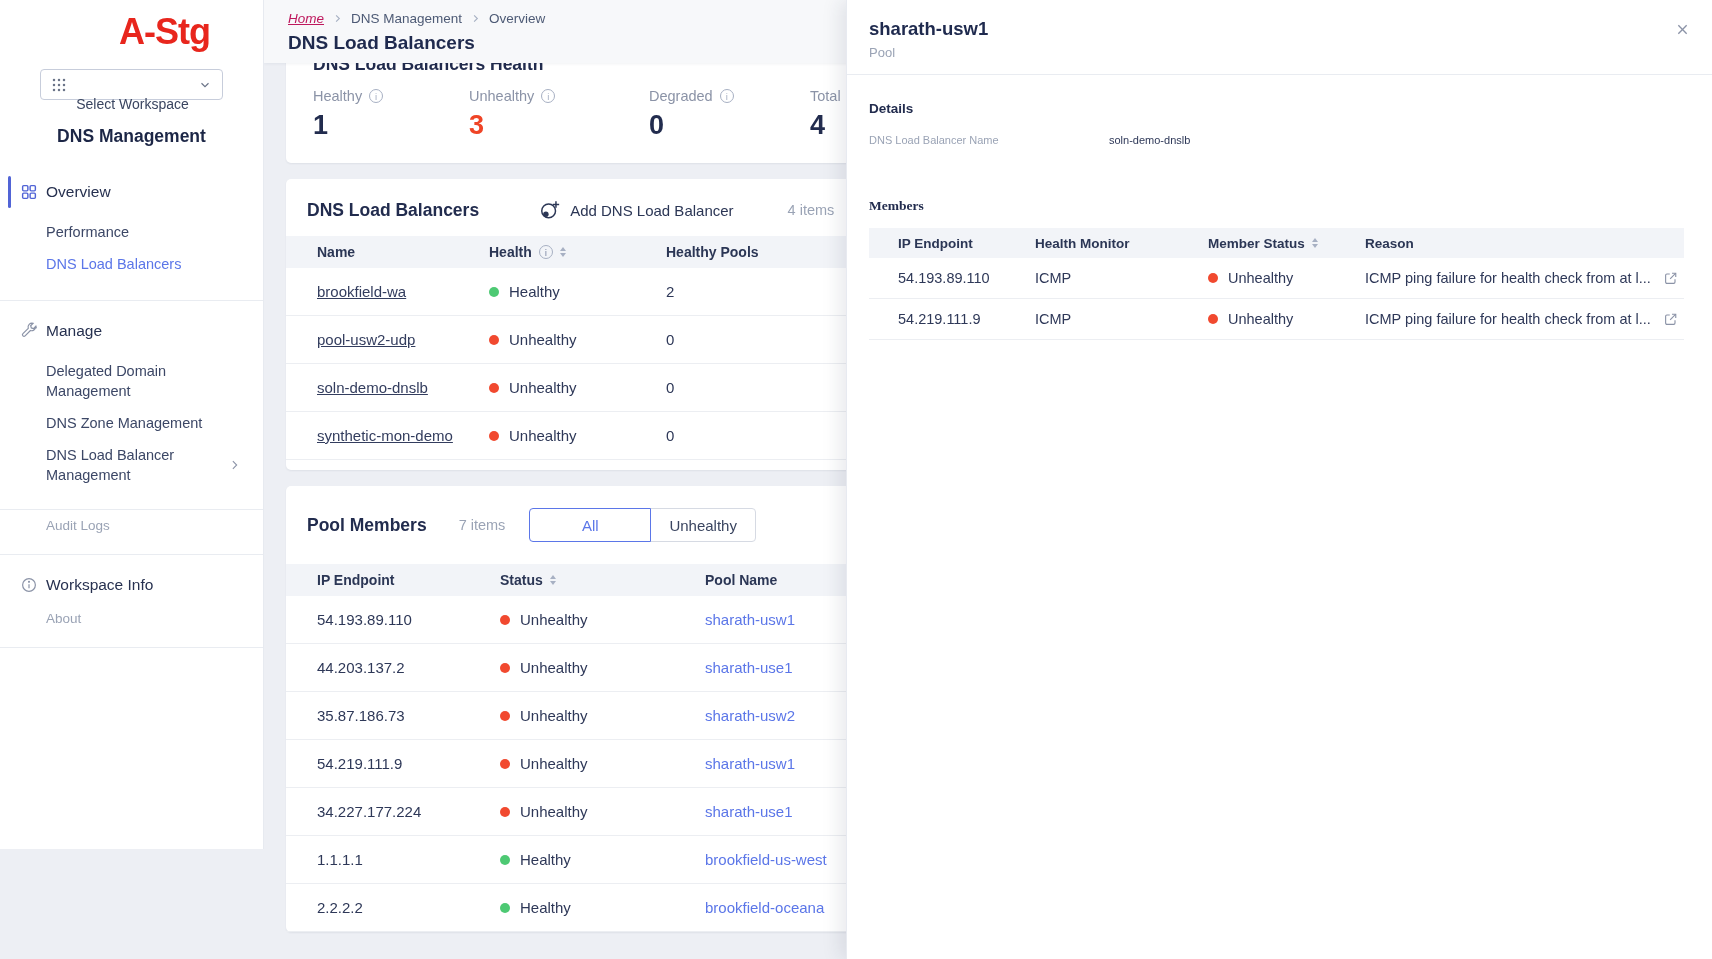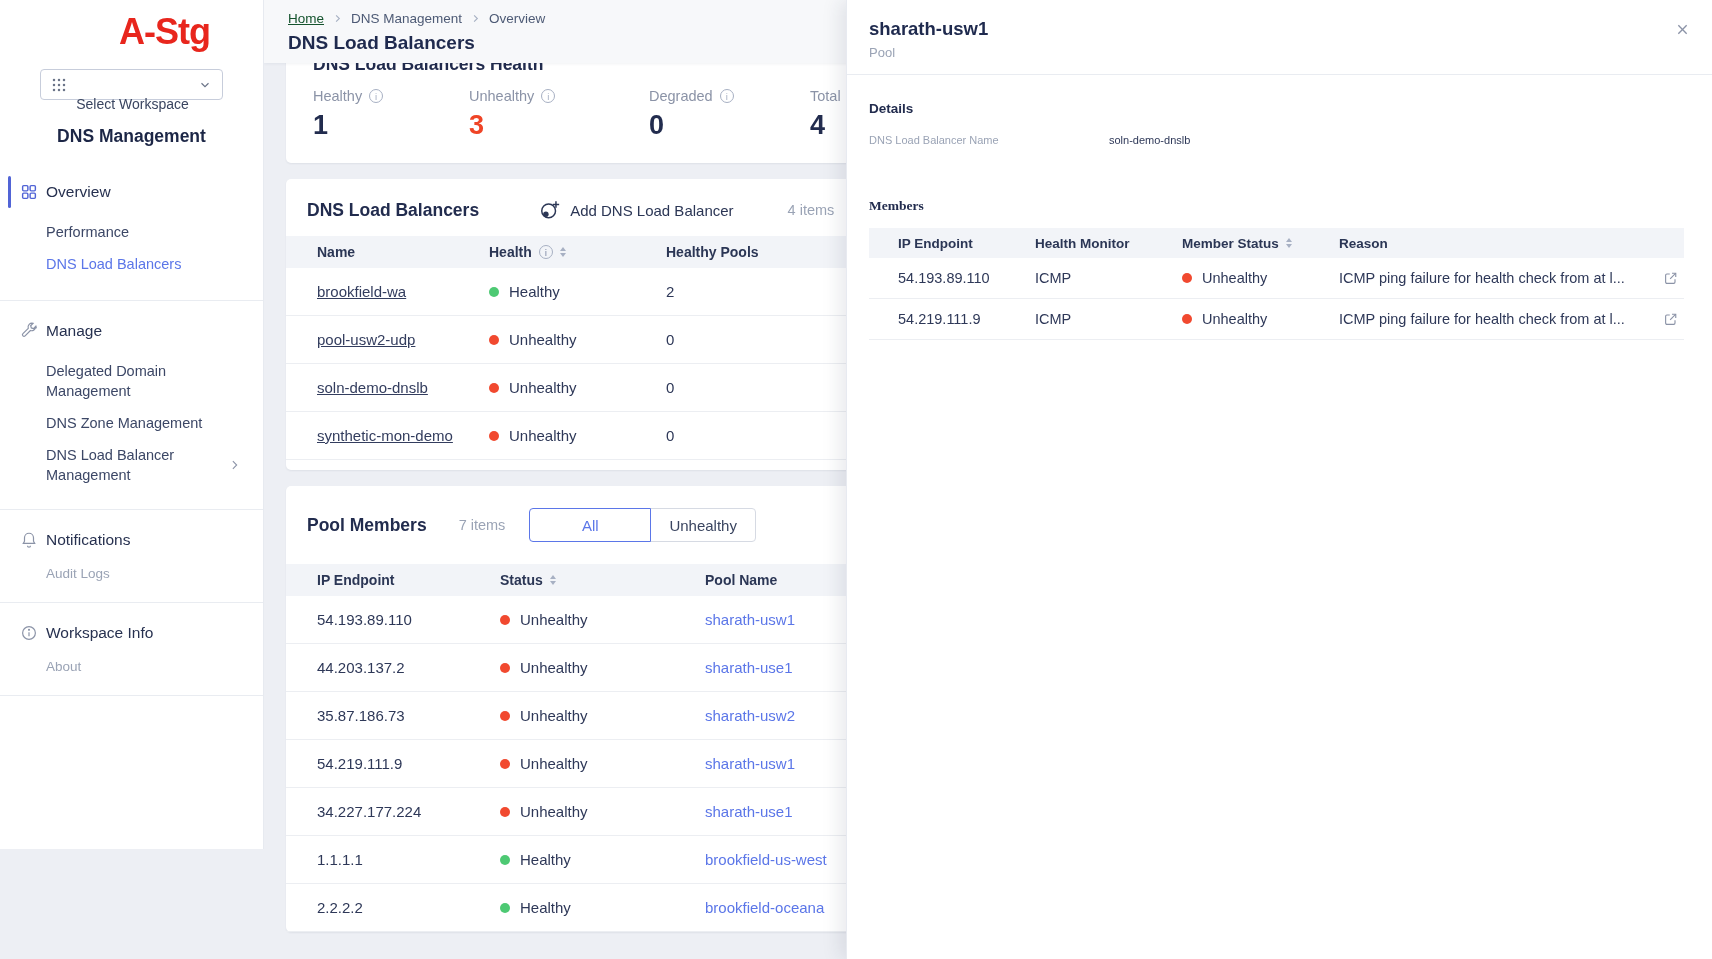--- a/index.html
+++ b/index.html
@@ -35,21 +35,21 @@
   
   .sort { display:inline-flex; flex-direction:column; gap:2px; margin-left:7px; }
   .sort .up { width:0; height:0; border-left:3.5px solid transparent; border-right:3.5px solid transparent; border-bottom:4.5px solid #a7b0c3; }
   .sort .dn { width:0; height:0; border-left:3.5px solid transparent; border-right:3.5px solid transparent; border-top:4.5px solid #a7b0c3; }
 
   
   .main { position:absolute; left:264px; top:0; right:0; bottom:0; background:#edeff4; overflow:hidden; }
   .main-header { position:absolute; top:0; left:0; right:0; height:63px; background:#f7f8fa; z-index:3;
                  padding:11px 0 0 24px; box-shadow:0 1px 3px rgba(25,35,70,.06); }
   .crumbs { display:flex; align-items:center; gap:8px; font-size:13.5px; }
-  .crumb-home { color:#14532d; text-decoration:underline; cursor:pointer; }
+  .crumb-home { color:#be185d; text-decoration:underline; cursor:pointer;font-style:italic; }
   .crumb { color:#4d5a75; }
   .page-title { margin-top:6px; font-size:19px; font-weight:600; color:#1f2a4e; }
   .main-body { position:absolute; inset:0; padding:34px 24px 0 22px; z-index:1; }
 
   .card { background:#fff; border-radius:5px; box-shadow:0 1px 2px rgba(28,39,75,.07); }
   .card-title { font-size:17.5px; font-weight:600; color:#222c4e; }
 
   
   .card.health { padding:20px 24px 22px 27px; }
   .stats { display:flex; margin-top:13px; }
@@ -102,21 +102,21 @@
   .members-bar { margin-top:16px; display:flex; align-items:center; }
   .search-wrap { position:relative; margin-left:auto; }
   .search-wrap input { width:180px; height:31px; border:1px solid #aab2c5; border-radius:6px; padding:0 10px 0 32px;
                        font-size:14.5px; color:#2e3858; font-family:inherit; outline:none; }
   .search-wrap input::placeholder { color:#9aa3b5; }
   .search-ic { position:absolute; left:9px; top:7px; }
   .gear { margin-left:17px; font-family:"DejaVu Sans", sans-serif; font-size:20px; color:#7b849b; background:none; border:none; cursor:pointer; line-height:1; }
   .ptable { margin-top:14px; }
   .ptable .thead { height:30px; font-size:13.5px; }
   .ptable .trow { height:41px; font-size:14.5px; }
-  .m-ip { padding-left:29px; width:166px; } .m-mon { width:147px; } .m-status { width:157px; }
+  .m-ip { padding-left:29px; width:166px; } .m-mon { width:173px; } .m-status { width:157px; }
   .m-reason { flex:1; display:flex; align-items:center; overflow:hidden; }
   .reason-txt { white-space:nowrap; overflow:hidden; }
   .ext-ic { margin-left:auto; padding:0 6px 0 10px; cursor:pointer; flex:none; display:inline-flex; }
 </style>
 </head>
 <body>
 
 <div class="app">
 
   <aside class="sidebar">
@@ -178,29 +178,20 @@
         <span>DNS Load Balancer Management</span>
         <span class="chev-r icon">
           <svg width="13" height="13" viewBox="0 0 24 24" fill="none" stroke="#8b93a7" stroke-width="2">
               <polyline points="9,5 16,12 9,19"></polyline>
             </svg>
         </span>
       </div>
 
       <div class="sdiv" style="margin-top:24px;"></div>
 
-      <div class="nav-group">
-        <span class="icon">
-          <svg width="18" height="18" viewBox="0 0 24 24" fill="none" stroke="#8b93a7" stroke-width="1.6">
-              <path d="M12 3a6 6 0 0 0-6 6v4.6l-1.6 2.9h15.2L18 13.6V9a6 6 0 0 0-6-6z"></path>
-              <path d="M10 19.5a2 2 0 0 0 4 0"></path>
-            </svg>
-        </span>
-        <span class="glabel">Notifications</span>
-      </div>
       <div class="nav-sub muted">Audit Logs</div>
 
       <div class="sdiv" style="margin-top:18px;"></div>
 
       <div class="nav-group">
         <span class="icon">
           <svg width="18" height="18" viewBox="0 0 24 24" fill="none" stroke="#8b93a7" stroke-width="1.6">
               <circle cx="12" cy="12" r="8.5"></circle>
               <line x1="12" y1="11" x2="12" y2="16.2"></line>
               <circle cx="12" cy="7.8" r="0.6" fill="#8b93a7"></circle>

